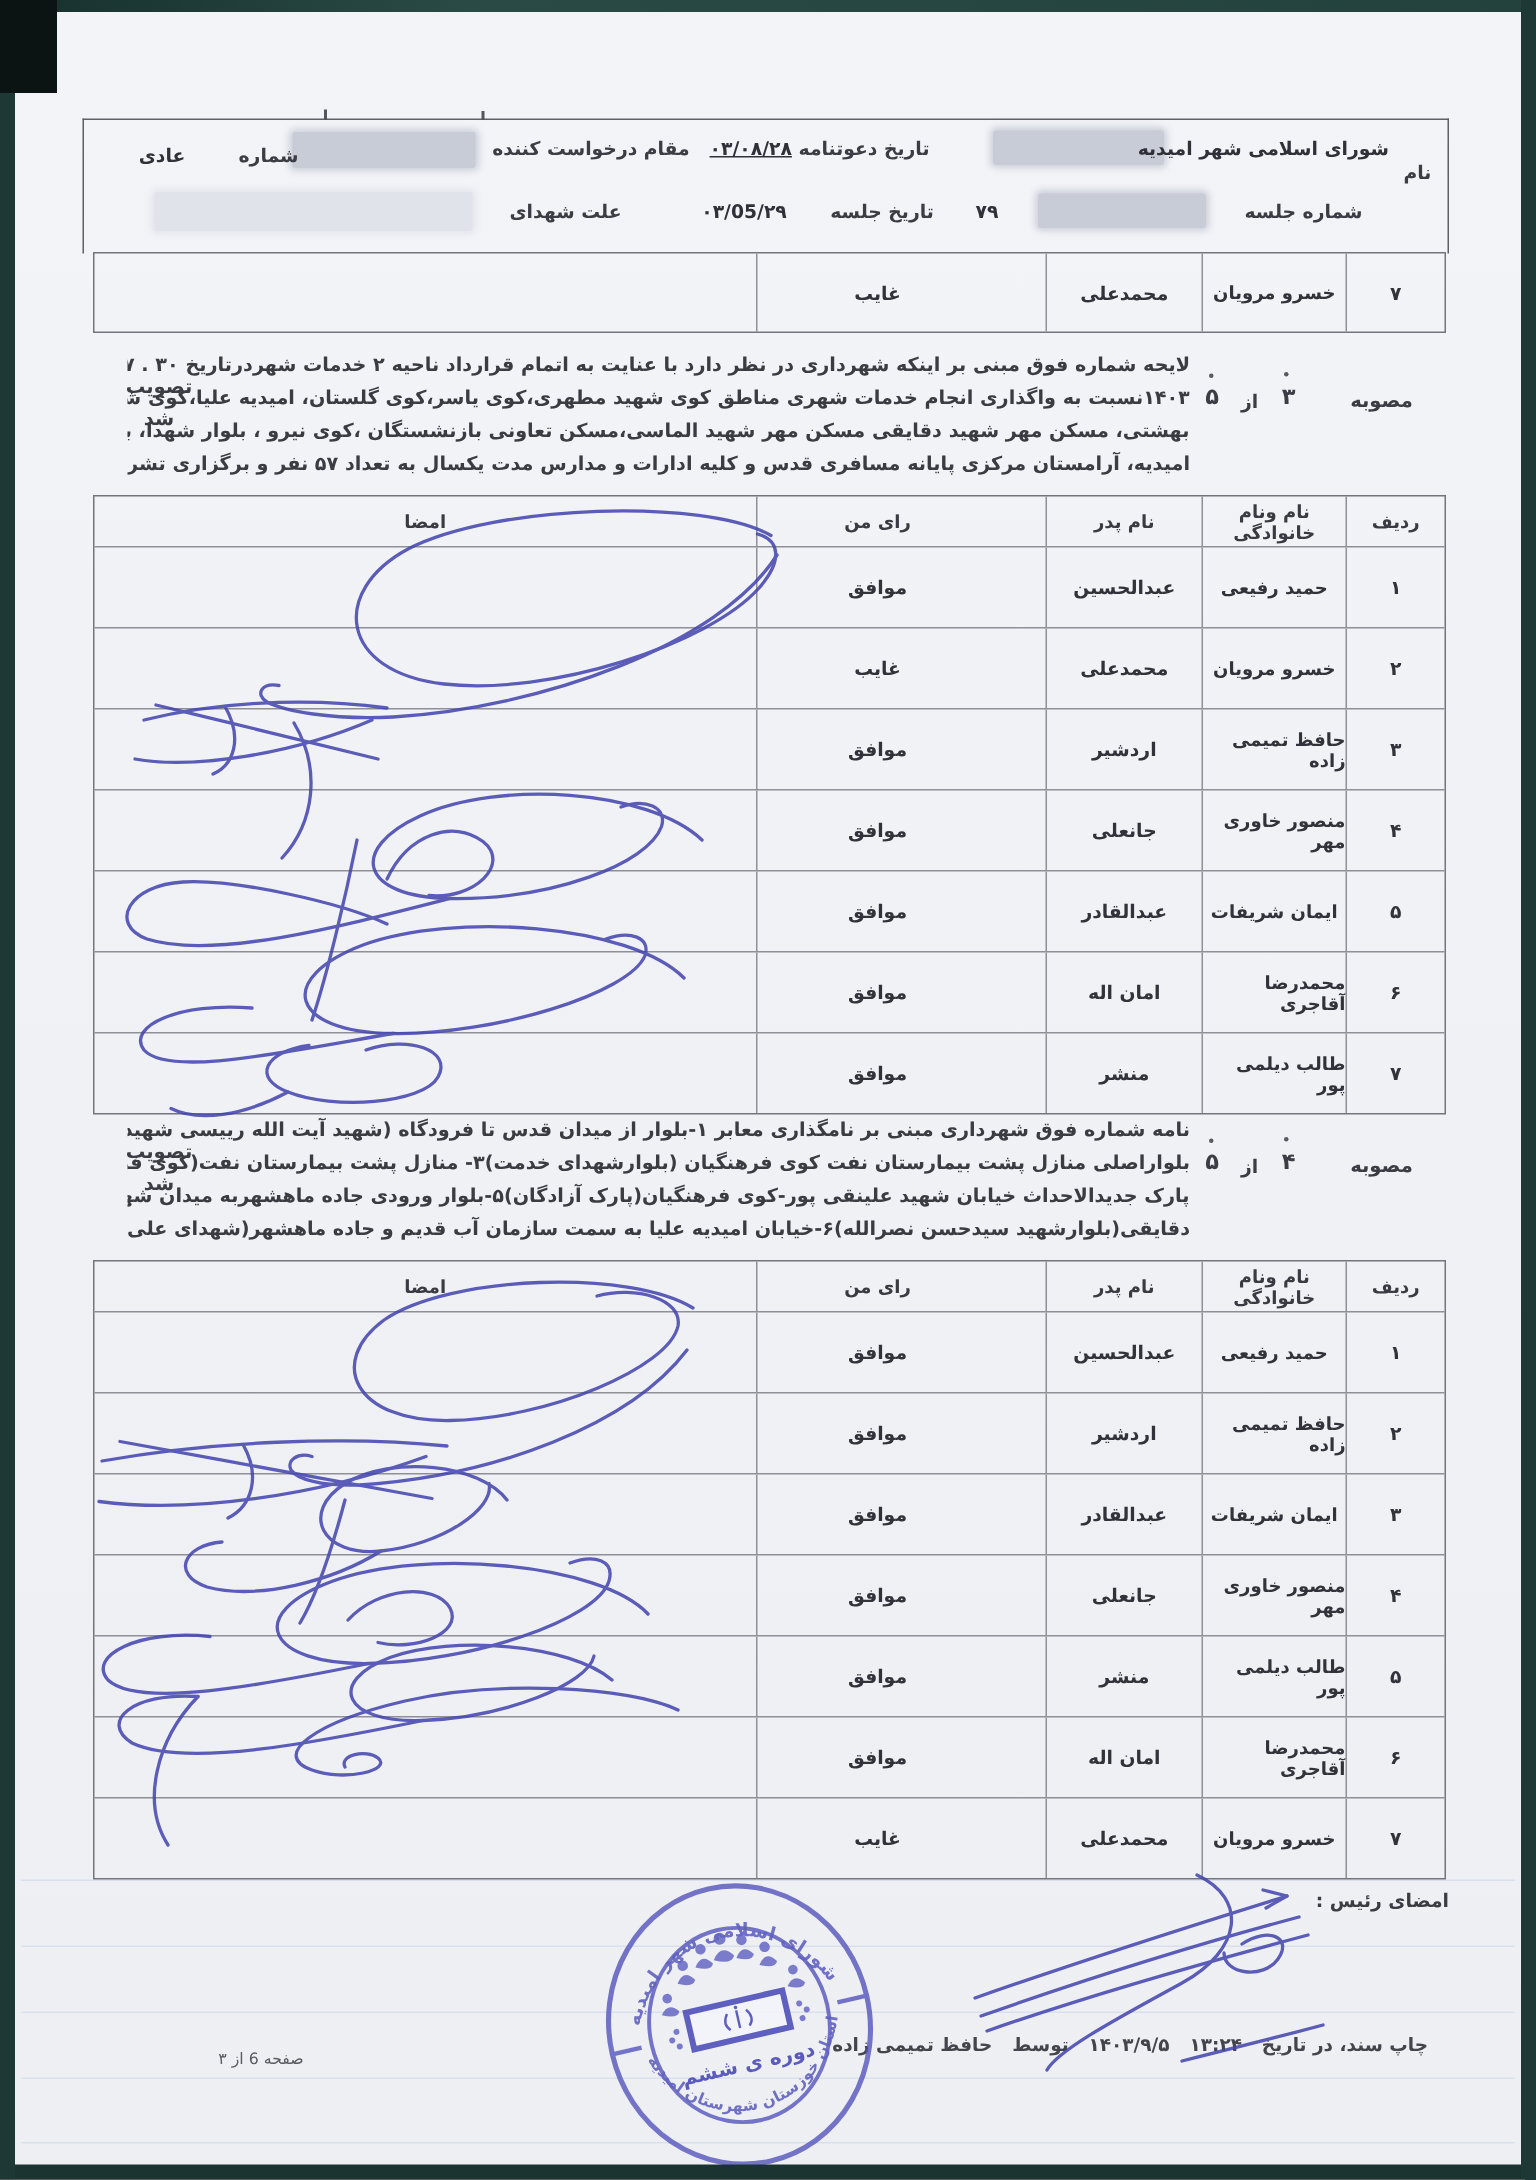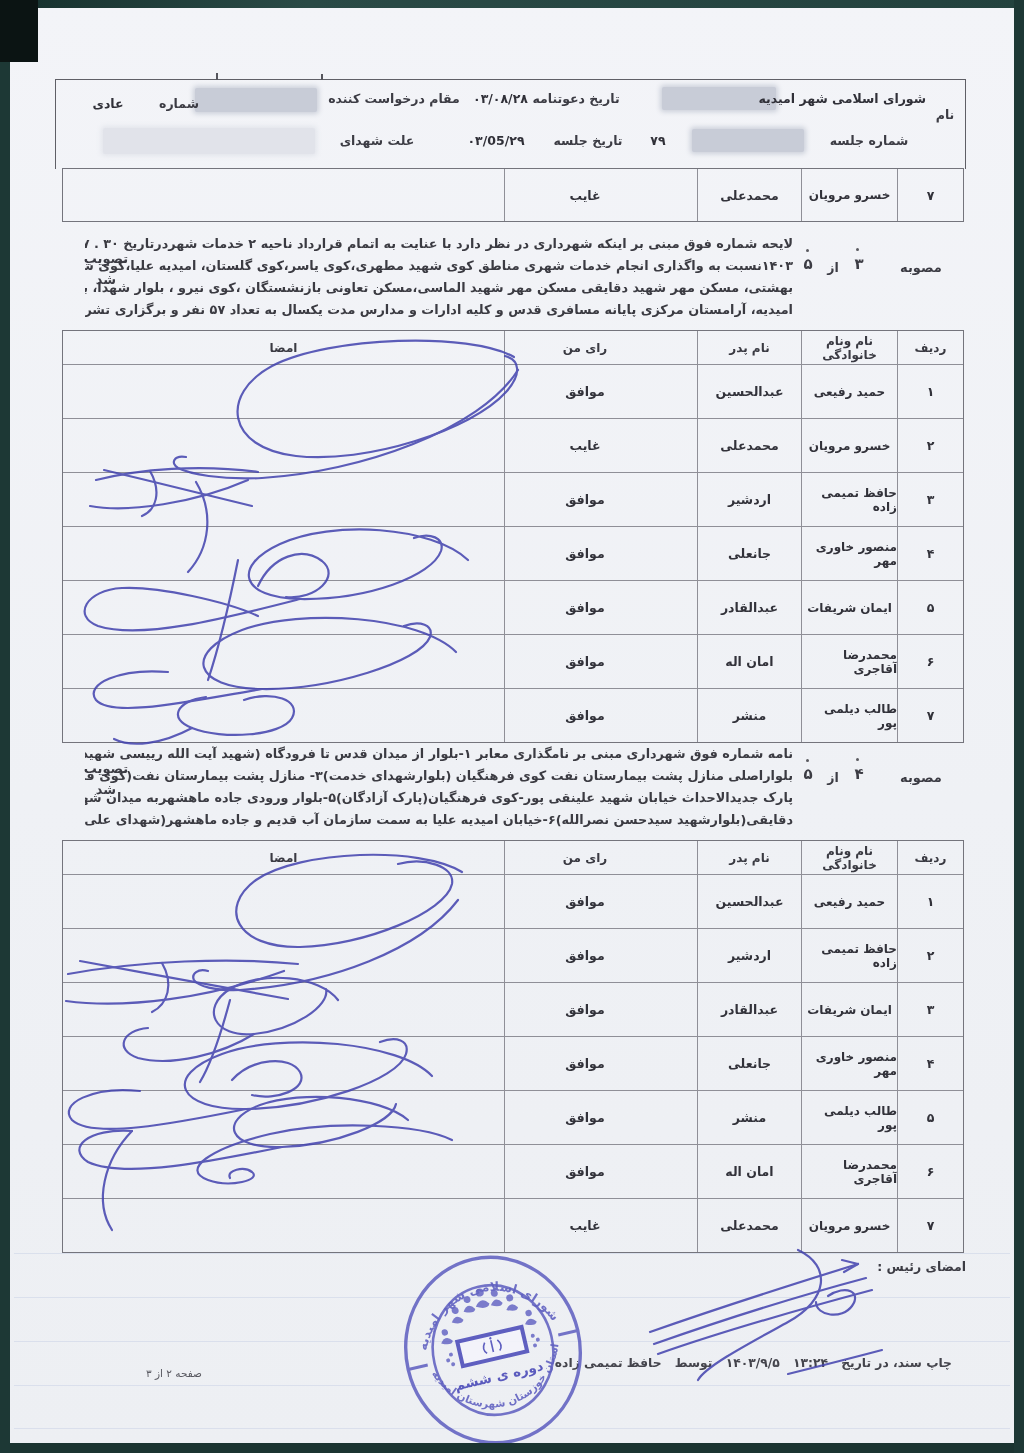--- a/index.html
+++ b/index.html
@@ -52,21 +52,21 @@
   <div class="page">
 
     <div class="hdr-box"></div>
     <div class="tick" style="left:216px;top:73px;"></div>
     <div class="tick" style="left:321px;top:74px;height:6px;"></div>
 
     <div class="lbl" style="left:928px;top:104px;width:34px;">نام</div>
     <div class="lbl val" style="left:766px;top:88px;width:160px;">شورای اسلامی شهر امیدیه</div>
     <div class="redact" style="left:662px;top:87px;width:114px;height:23px;"></div>
     <div class="lbl" style="left:521px;top:88px;width:110px;">تاریخ دعوتنامه</div>
-    <div class="lbl val" style="left:458px;top:88px;width:85px;">۰۳/۰۸/۲۸</div>
+    <div class="lbl val" style="left:458px;top:88px;width:85px;text-decoration:underline;">۰۳/۰۸/۲۸</div>
     <div class="lbl" style="left:328px;top:88px;width:132px;">مقام درخواست کننده</div>
     <div class="redact" style="left:195px;top:88px;width:122px;height:24px;"></div>
     <div class="lbl" style="left:157px;top:93px;width:44px;">شماره</div>
     <div class="lbl val" style="left:84px;top:93px;width:48px;">عادی</div>
 
     <div class="lbl" style="left:810px;top:130px;width:118px;">شماره جلسه</div>
     <div class="redact" style="left:692px;top:129px;width:112px;height:23px;"></div>
     <div class="lbl val" style="left:636px;top:130px;width:44px;">۷۹</div>
     <div class="lbl" style="left:542px;top:130px;width:92px;">تاریخ جلسه</div>
     <div class="lbl val" style="left:452px;top:130px;width:88px;">۰۳/05/۲۹</div>
@@ -236,21 +236,21 @@
     <div class="lbl" style="left:870px;top:1256px;width:96px;text-align:right;">امضای رئیس :</div>
 
     <div class="print-line">
       <span>چاپ سند، در تاریخ</span>
       <span>۱۳:۲۴</span>
       <span>۱۴۰۳/۹/۵</span>
       <span>توسط</span>
       <span>حافظ تمیمی زاده</span>
     </div>
 
-    <div class="lbl" style="left:136px;top:1362px;width:76px;font-size:10.5px;font-weight:normal;color:#5a5a62;">صفحه ۲ از ۳</div>
+    <div class="lbl" style="left:136px;top:1362px;width:76px;font-size:10.5px;font-weight:normal;color:#5a5a62;">صفحه 6 از ۳</div>
   </div>
 
   <svg class="sigs" width="1024" height="1453" viewBox="0 0 1024 1453">
     <g fill="none" stroke="#4242ae" stroke-width="2.2" stroke-linecap="round" stroke-linejoin="round" opacity="0.85">
 
       <path d="M514,357 C470,332 330,336 272,366 C220,394 226,448 296,456 C366,464 472,430 506,392 C522,374 520,360 505,356"></path>
       <path d="M518,370 C480,430 360,472 262,478 C220,480 190,474 178,468 C170,463 174,455 186,457"></path>
 
       <path d="M258,472 C200,464 140,469 96,480"></path>
       <path d="M104,470 C155,482 210,496 252,506"></path>

